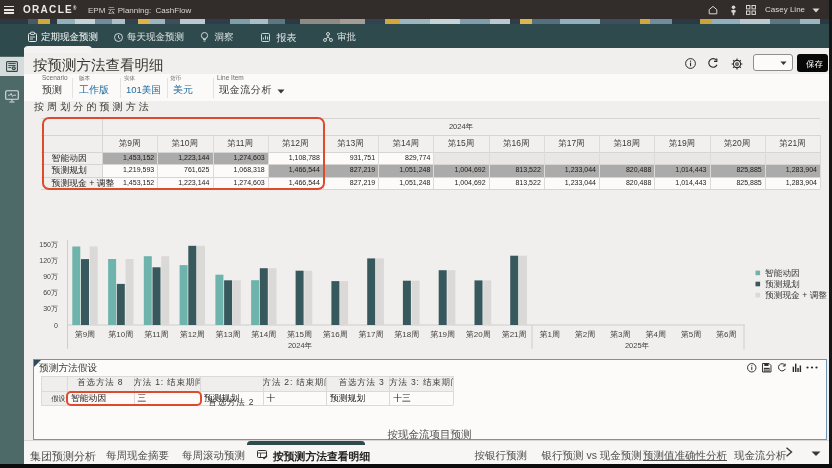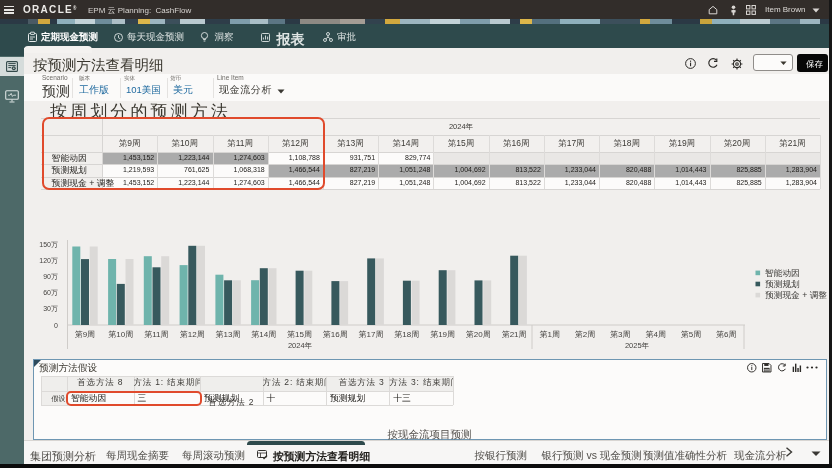--- a/index.html
+++ b/index.html
@@ -26,31 +26,31 @@
 <circle cx="4.5" cy="2.2" r="1.8" fill="#d9d6d3"></circle>
 <path d="M4.5 4.6 L5.6 5.2 L5.2 10.2 H3.8 L3.4 5.2 Z" fill="#d9d6d3"></path>
 <path d="M2.2 5.6 C3 4.9 6 4.9 6.8 5.6 L6.4 7.4 H2.6 Z" fill="#d9d6d3"></path>
     </svg>
 <svg style="left:746px;top:5px;" width="11" height="10" viewBox="0 0 11 10">
 <rect x="0.5" y="0.5" width="3.4" height="3.4" fill="none" stroke="#d9d6d3" stroke-width="1"></rect>
 <rect x="6.0" y="0.5" width="3.4" height="3.4" fill="none" stroke="#d9d6d3" stroke-width="1"></rect>
 <rect x="0.5" y="6.0" width="3.4" height="3.4" fill="none" stroke="#d9d6d3" stroke-width="1"></rect>
 <rect x="6.0" y="6.0" width="3.4" height="3.4" fill="none" stroke="#d9d6d3" stroke-width="1"></rect>
     </svg>
-<div class="t" style="left:765px;top:4.8px;color:#dedbd8;font-size:8px;">Item Brown</div>
+<div class="t" style="left:765px;top:4.8px;color:#dedbd8;font-size:8px;">Casey Line</div>
 <svg style="left:811.5px;top:8px;" width="8" height="5" viewBox="0 0 8 5">
       <path d="M0.5 0.5 H7.5 L4 4.5 Z" fill="#d9d6d3"></path>
     </svg>
 </div>
 <div class="abs" style="left:0;top:19px;width:832px;height:5px;background:linear-gradient(90deg,#2b3945 0.00%,#2b3945 3.37%,#4a5a64 3.37%,#4a5a64 4.57%,#d2a83e 4.57%,#d2a83e 6.01%,#2b3945 6.01%,#2b3945 6.85%,#8fb0bc 6.85%,#8fb0bc 9.01%,#c3d3d8 9.01%,#c3d3d8 11.42%,#6f8d9b 11.42%,#6f8d9b 13.46%,#aebfc7 13.46%,#aebfc7 15.02%,#32424e 15.02%,#32424e 16.59%,#dcb64a 16.59%,#dcb64a 18.03%,#9db5bf 18.03%,#9db5bf 19.83%,#3c4f5b 19.83%,#3c4f5b 21.63%,#b9c9cf 21.63%,#b9c9cf 24.64%,#2e3d49 24.64%,#2e3d49 27.64%,#7f9dab 27.64%,#7f9dab 30.05%,#a9bec6 30.05%,#a9bec6 32.21%,#5c7684 32.21%,#5c7684 34.25%,#2b3945 34.25%,#2b3945 36.06%,#8e8a84 36.06%,#8e8a84 40.87%,#a59d95 40.87%,#a59d95 43.87%,#32424e 43.87%,#32424e 46.27%,#d2a83e 46.27%,#d2a83e 48.08%,#9db5bf 48.08%,#9db5bf 51.68%,#c3d3d8 51.68%,#c3d3d8 55.29%,#7f9dab 55.29%,#7f9dab 58.89%,#b9c9cf 58.89%,#b9c9cf 61.30%,#2e3d49 61.30%,#2e3d49 62.50%,#dcb64a 62.50%,#dcb64a 63.94%,#54707e 63.94%,#54707e 67.31%,#8fb0bc 67.31%,#8fb0bc 72.12%,#3c4f5b 72.12%,#3c4f5b 76.92%,#d2a83e 76.92%,#d2a83e 78.12%,#6f8d9b 78.12%,#6f8d9b 80.77%,#2b3945 80.77%,#2b3945 84.13%,#c8a43c 84.13%,#c8a43c 85.58%,#8fb0bc 85.58%,#8fb0bc 88.94%,#b9c9cf 88.94%,#b9c9cf 92.55%,#5c7684 92.55%,#5c7684 96.15%,#9db5bf 96.15%,#9db5bf 98.56%,#2b3945 98.56%,#2b3945 100.00%);"></div>
 <div class="abs" style="left:0;top:24px;width:832px;height:24px;background:#2e4a4c;"></div>
-<div class="t" style="left:41.0px;top:31.2px;font-size:9.5px;color:#ffffff;font-weight:bold;">定期现金预测</div>
+<div class="t" style="left:41.0px;top:31.2px;font-size:9.5px;color:#ffffff;font-weight:normal;">定期现金预测</div>
 <div class="t" style="left:127.0px;top:31.2px;font-size:9.5px;color:#dfe5e4;">每天现金预测</div>
 <div class="t" style="left:214.5px;top:31.2px;font-size:9.5px;color:#dfe5e4;">洞察</div>
-<div class="t" style="left:276.5px;top:31.2px;font-size:14px;color:#dfe5e4;font-weight:bold;">报表</div>
+<div class="t" style="left:276.5px;top:31.2px;font-size:10px;color:#dfe5e4;">报表</div>
 <div class="t" style="left:337.0px;top:31.2px;font-size:9.5px;color:#dfe5e4;">审批</div>
 <svg style="left:28px;top:32px;" width="9" height="10" viewBox="0 0 9 10">
 <rect x="0.5" y="1.5" width="8" height="8" rx="1" fill="none" stroke="#e7ecec" stroke-width="1"></rect>
 <rect x="2.5" y="0.2" width="4" height="2.2" rx="0.5" fill="#2e4a4c" stroke="#e7ecec" stroke-width="0.9"></rect>
 <path d="M2 5 h5 M2 7 h3" stroke="#e7ecec" stroke-width="0.9" fill="none"></path>
   </svg>
 <svg style="left:113.5px;top:32.5px;" width="9" height="9" viewBox="0 0 9 9">
 <circle cx="4.5" cy="4.5" r="4" fill="none" stroke="#dfe5e4" stroke-width="0.9"></circle>
 <path d="M4.5 2.2 V4.7 L6.3 5.8" stroke="#dfe5e4" stroke-width="0.9" fill="none"></path>
   </svg>
@@ -111,29 +111,29 @@
 <div class="abs" style="left:24px;top:74px;width:805px;height:27px;background:#fbfaf9;"></div>
 <div class="abs" style="left:71.6px;top:78px;width:1px;height:20px;background:#e4e2e0;"></div>
 <div class="abs" style="left:119.5px;top:78px;width:1px;height:20px;background:#e4e2e0;"></div>
 <div class="abs" style="left:166.6px;top:78px;width:1px;height:20px;background:#e4e2e0;"></div>
 <div class="abs" style="left:212.6px;top:78px;width:1px;height:20px;background:#e4e2e0;"></div>
 <div class="t" style="left:42.0px;top:74.3px;font-size:6.5px;color:#6d6a66;">Scenario</div>
 <div class="t" style="left:79.0px;top:74.8px;font-size:5.5px;color:#6d6a66;">版本</div>
 <div class="t" style="left:124.0px;top:74.8px;font-size:5.5px;color:#6d6a66;">实体</div>
 <div class="t" style="left:170.0px;top:74.8px;font-size:5.5px;color:#6d6a66;">货币</div>
 <div class="t" style="left:217.0px;top:74.3px;font-size:6.5px;color:#6d6a66;">Line Item</div>
-<div class="t" style="left:42.0px;top:83.2px;font-size:14px;color:#3a3833;">预测</div>
+<div class="t" style="left:42.0px;top:83.2px;font-size:10.0px;color:#3a3833;">预测</div>
 <div class="t" style="left:79.0px;top:83.2px;font-size:10.0px;color:#216ba0;">工作版</div>
 <div class="t" style="left:126.0px;top:83.8px;font-size:9.5px;color:#216ba0;">101美国</div>
 <div class="t" style="left:173.0px;top:83.2px;font-size:10.0px;color:#216ba0;">美元</div>
 <div class="t" style="left:219.0px;top:83.2px;font-size:10.0px;color:#3a3833;letter-spacing:0.6px;">现金流分析</div>
 <svg style="left:276.5px;top:88.5px;" width="8" height="5" viewBox="0 0 8 5">
     <path d="M0.5 0.5 H7.5 L4 4.5 Z" fill="#3a3833"></path>
   </svg>
-<div class="t" style="left:50px;top:100.3px;font-size:17px;color:#3a372f;letter-spacing:3.1px;">按周划分的预测方法</div>
+<div class="t" style="left:34px;top:100.3px;font-size:10px;color:#3a372f;letter-spacing:3.1px;">按周划分的预测方法</div>
 <div class="abs" style="left:41.0px;top:118.0px;width:779.0px;height:33.5px;background:#f2f0ee;"></div>
 <div class="abs" style="left:41.0px;top:118.0px;width:61.0px;height:71.0px;background:#f1efed;"></div>
 <div class="abs" style="left:102.0px;top:151.5px;width:718.0px;height:37.5px;background:#fcfbfa;"></div>
 <div class="abs" style="left:102.0px;top:151.5px;width:165.7px;height:12.5px;background:#ababab;"></div>
 <div class="abs" style="left:433.4px;top:151.5px;width:386.6px;height:12.5px;background:#e9e7e5;"></div>
 <div class="abs" style="left:267.7px;top:164.0px;width:552.3px;height:12.5px;background:#ababab;"></div>
 <div class="ln" style="left:41.0px;top:118.0px;width:779.0px;height:1px;"></div>
 <div class="ln" style="left:41.0px;top:134.5px;width:779.0px;height:1px;"></div>
 <div class="ln" style="left:41.0px;top:151.5px;width:779.0px;height:1px;"></div>
 <div class="ln" style="left:41.0px;top:164.0px;width:779.0px;height:1px;"></div>
@@ -336,21 +336,21 @@
 <svg style="left:257px;top:450px;" width="10" height="9" viewBox="0 0 10 9">
 <rect x="0.5" y="0.5" width="9" height="7" rx="1" fill="none" stroke="#33312d" stroke-width="1"></rect>
 <path d="M0.5 3 H9.5 M3.5 3 V7.5" stroke="#33312d" stroke-width="0.8"></path>
 <path d="M6 8.5 L9.5 5 L10.5 6 L7 9.5 Z" fill="#33312d"></path>
   </svg>
 <div class="t" style="left:273.0px;top:449.6px;font-size:10.8px;color:#23211e;font-weight:bold;">按预测方法查看明细</div>
 <div class="t" style="left:352.0px;top:449.8px;font-size:9.0px;color:#55524e;">×</div>
 <div class="t" style="left:387.5px;top:428px;font-size:10.5px;color:#514e4a;">按现金流项目预测</div>
 <div class="t" style="left:474.5px;top:449.2px;font-size:10.5px;color:#514e4a;">按银行预测</div>
 <div class="t" style="left:541.5px;top:449.2px;font-size:10.5px;color:#514e4a;">银行预测 vs 现金预测</div>
-<div class="t" style="left:643.0px;top:449.2px;font-size:10.5px;color:#514e4a;">预测值准确性分析</div>
+<div class="t" style="left:643.0px;top:449.2px;font-size:10.5px;color:#514e4a;text-decoration:underline;">预测值准确性分析</div>
 <div class="t" style="left:734.0px;top:449.2px;font-size:10.5px;color:#514e4a;">现金流分析</div>
 <svg style="left:785px;top:447px;" width="8" height="10" viewBox="0 0 8 10">
 <path d="M1.5 0.8 L6.5 5 L1.5 9.2" fill="none" stroke="#3a3834" stroke-width="1.4"></path>
   </svg>
 <svg style="left:810.5px;top:450.5px;" width="10" height="5.5" viewBox="0 0 10 5.5">
     <path d="M0.5 0.5 H9.5 L5 5 Z" fill="#3a3834"></path>
   </svg>
 <div class="abs" style="left:829px;top:0;width:3px;height:468px;background:#161616;z-index:60;"></div>
 <div class="abs" style="left:0;top:463.5px;width:832px;height:4.5px;background:#0c0c0c;z-index:60;"></div>
 

